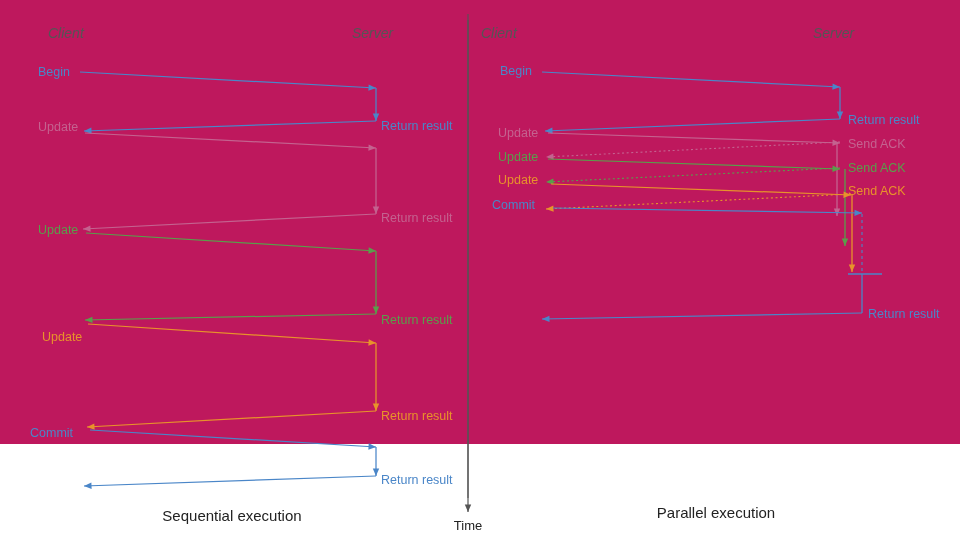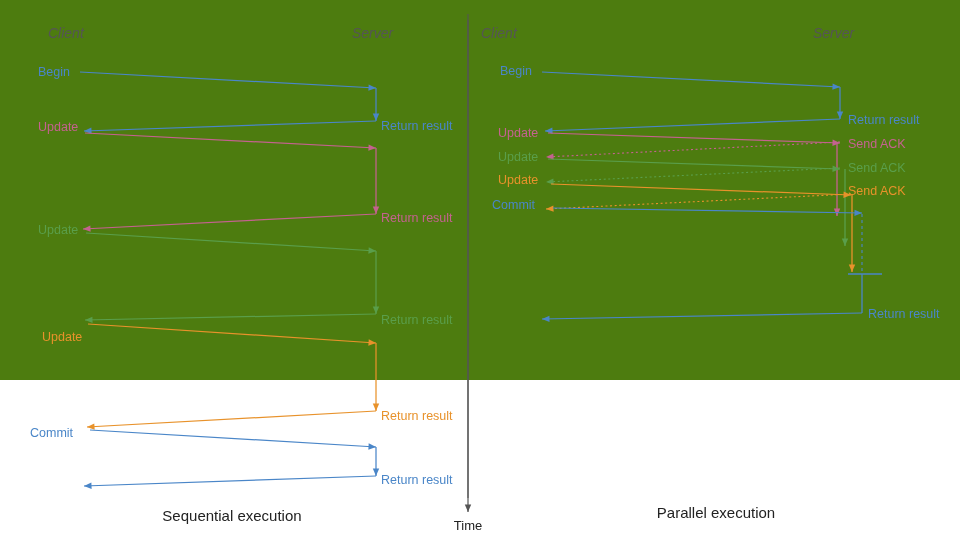--- a/index.html
+++ b/index.html
@@ -1,17 +1,17 @@
 <!DOCTYPE html>
 <html><head>
 <meta charset="utf-8">
 <style>
   html,body{margin:0;padding:0;background:#ffffff;}
   body{width:960px;height:540px;overflow:hidden;font-family:"Liberation Sans",sans-serif;}
-  #stage{position:relative;width:960px;height:380px;background:#4d7c0f;}
+  #stage{position:relative;width:960px;height:444px;background:#be185d;}
   svg.canvas{position:absolute;left:0;top:0;width:960px;height:540px;}
   .lane-header{font-style:italic;font-size:14px;fill:#555555;font-family:"Liberation Sans",sans-serif;}
   .msg-label{font-size:12.5px;font-family:"Liberation Sans",sans-serif;}
   .panel-caption{font-size:15px;fill:#222222;font-family:"Liberation Sans",sans-serif;}
   .time-label{font-size:13px;fill:#222222;font-family:"Liberation Sans",sans-serif;}
   .divider{stroke:#555555;stroke-width:1.1;}
   .axis{stroke:#555555;stroke-width:1.2;}
 </style>
 </head>
 <body>

